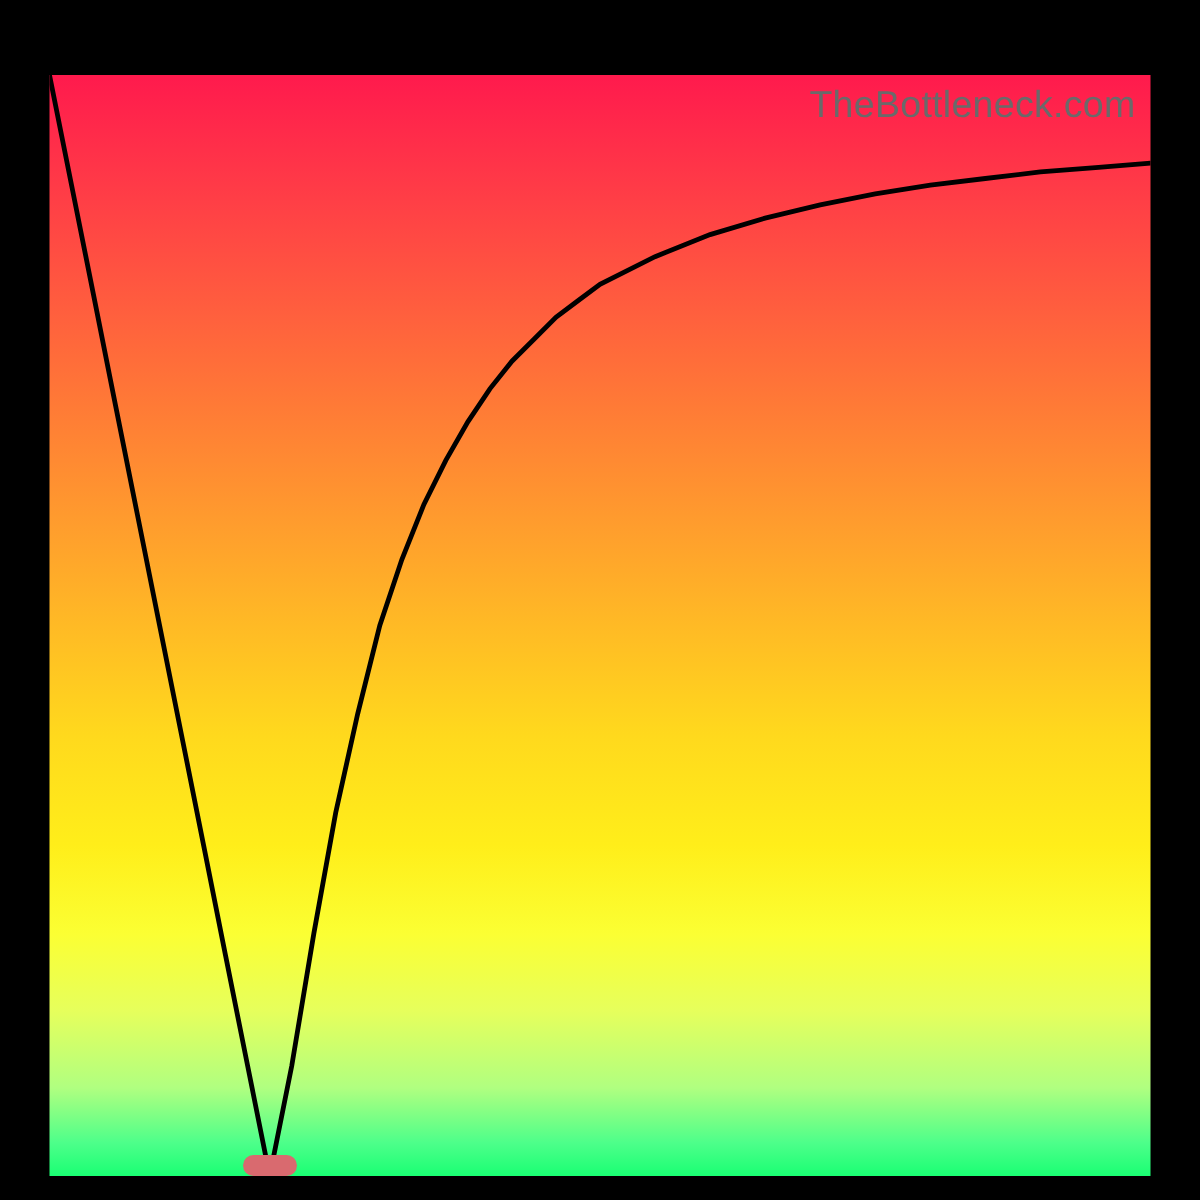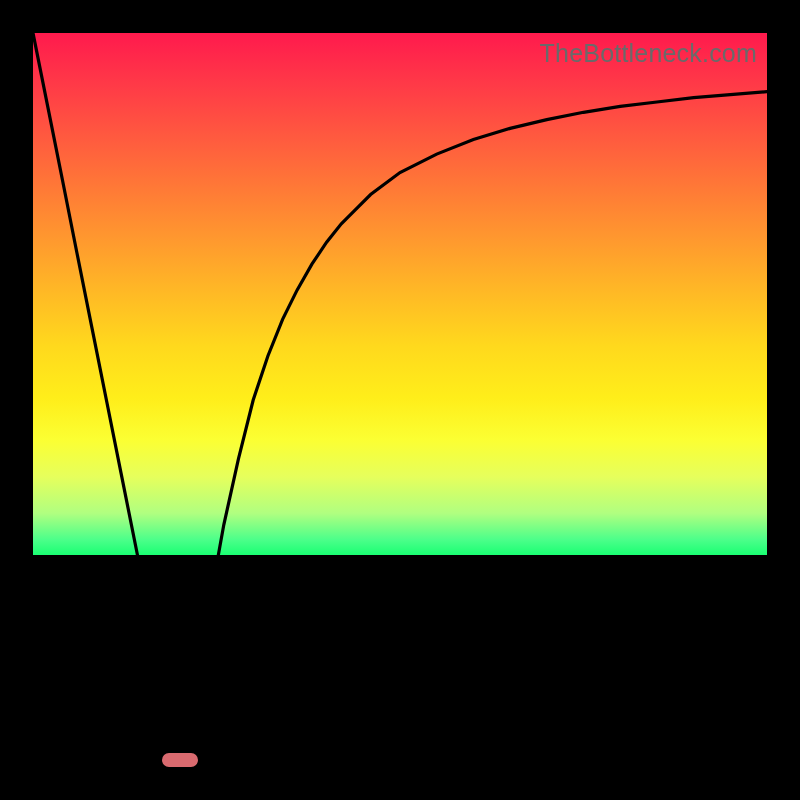--- a/index.html
+++ b/index.html
@@ -13,23 +13,23 @@
   }
   .frame {
     position: relative;
     width: 800px;
     height: 800px;
     background: #000;
   }
   .plot-area {
     position: absolute;
     left: 33px;
-    top: 33px;
+    top: 50px;
     width: 734px;
-    height: 522px;
+    height: 734px;
     
     background: linear-gradient(
       to bottom,
       #ff1a4d 0%,
       #ff3a47 10%,
       #ff5a3f 20%,
       #ff7a36 30%,
       #ff9a2e 40%,
       #ffba25 50%,
       #ffd91d 60%,

